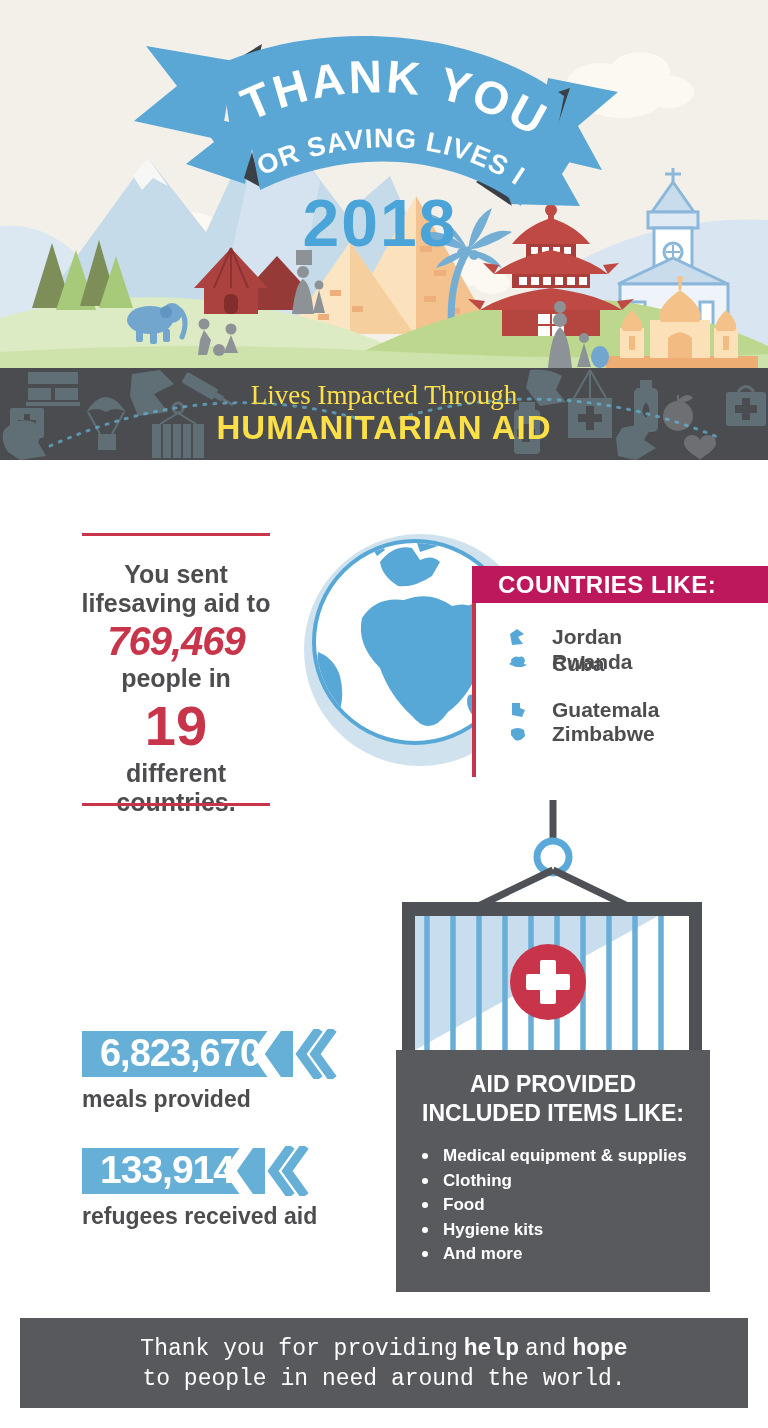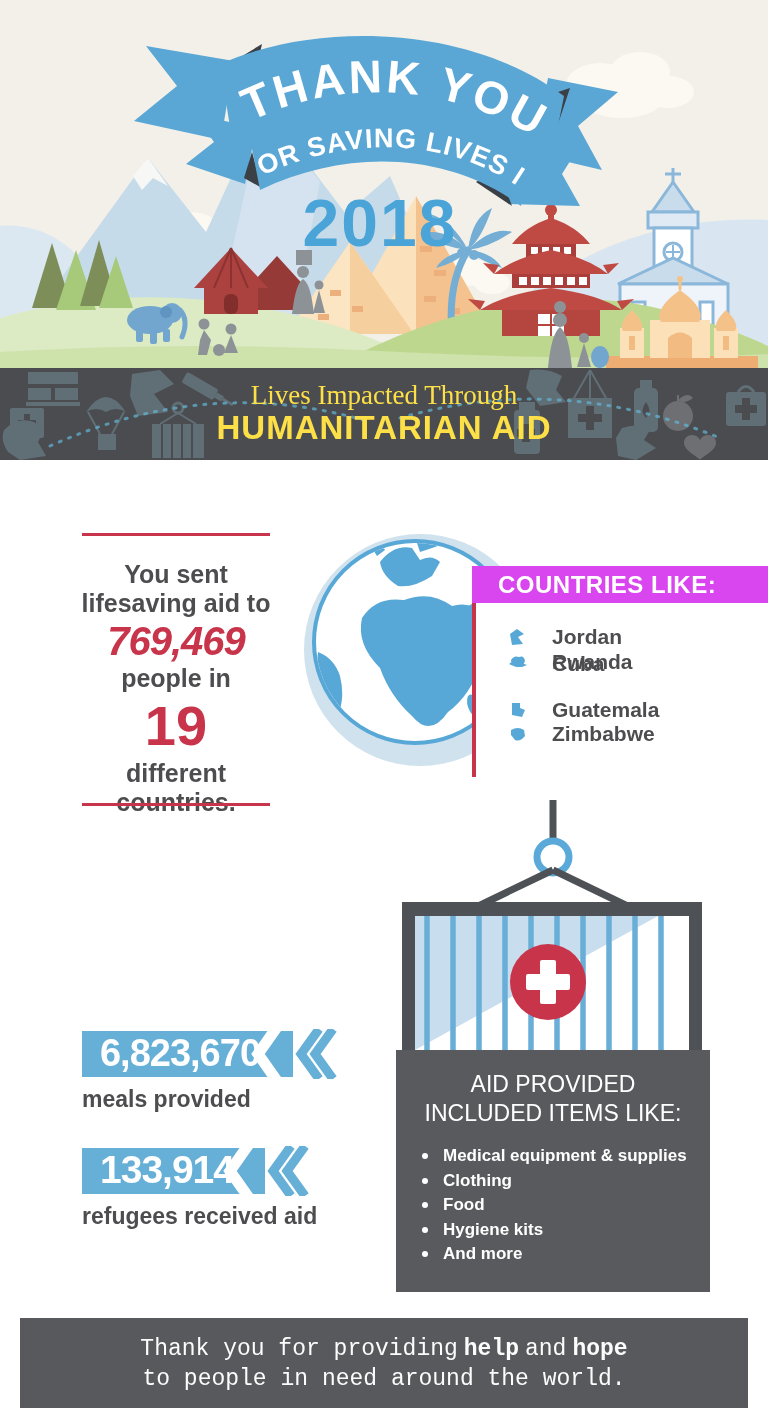--- a/index.html
+++ b/index.html
@@ -18,35 +18,35 @@
   .rule{position:absolute;left:82px;width:188px;height:3px;background:#c8354b;}
   .rule-top{top:533px;}
   .rule-bottom{top:803px;}
   .summary{position:absolute;left:66px;top:560px;width:220px;text-align:center;color:#4d4d4f;font-weight:bold;}
   .sum-small{font-size:25px;line-height:29px;}
   .sum-people{font-size:40px;line-height:46px;color:#c8354b;letter-spacing:-1px;font-style:italic;}
   .sum-countries{font-size:56px;line-height:66px;color:#c8354b;}
   
   .globe{position:absolute;left:292px;top:528px;}
   .countries-panel{position:absolute;left:476px;top:601px;width:292px;height:192px;background:#ffffff;}
-  .countries-banner{position:absolute;left:472px;top:566px;width:296px;height:37px;background:#d946ef;
+  .countries-banner{position:absolute;left:472px;top:566px;width:296px;height:37px;background:#be185d;
         color:#ffffff;font-weight:bold;font-size:24px;line-height:37px;padding-left:26px;box-sizing:border-box;letter-spacing:0.5px;}
   .red-line{position:absolute;left:472px;top:603px;width:4px;height:174px;background:#c8354b;}
   .country-row{position:absolute;left:508px;height:24px;display:flex;align-items:center;}
   .country-row svg{margin-right:24px;flex:0 0 auto;}
   .country-label{font-size:21px;font-weight:bold;color:#4d4d4f;}
   
   .stat{position:absolute;left:82px;}
   .stat svg{display:block;}
   .stat-label{font-size:23px;font-weight:bold;color:#4d4d4f;margin-top:7px;}
   
   .container-art{position:absolute;left:380px;top:798px;}
   .aid-panel{position:absolute;left:396px;top:1050px;width:314px;height:242px;background:#595a5e;
         color:#ffffff;box-sizing:border-box;}
-  .aid-heading{font-size:23px;font-weight:normal;text-align:center;line-height:29px;margin-top:20px;}
+  .aid-heading{font-size:23px;font-weight:bold;text-align:center;line-height:29px;margin-top:20px;}
   .aid-list{list-style:none;margin:16px 0 0 0;padding:0 0 0 26px;}
   .aid-list li{position:relative;font-size:17px;font-weight:bold;line-height:24.5px;padding-left:21px;}
   .aid-list li::before{content:"";position:absolute;left:0;top:9px;width:6px;height:6px;border-radius:50%;background:#ffffff;}
   
   .footer-band{position:absolute;left:20px;top:1318px;width:728px;height:90px;background:#58595c;
         color:#fcfcfc;text-align:center;font-family:Liberation Mono, monospace;font-size:23px;}
   .footer-line{line-height:30px;}
   .footer-line.first{margin-top:16px;}
   .footer-line span{margin:0 3px;}
   .footer-bold{font-weight:bold;}

